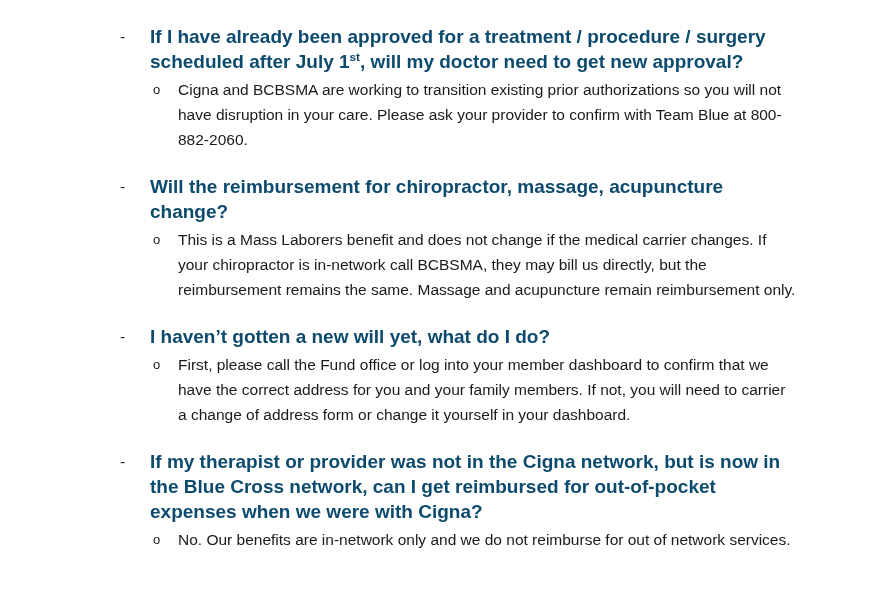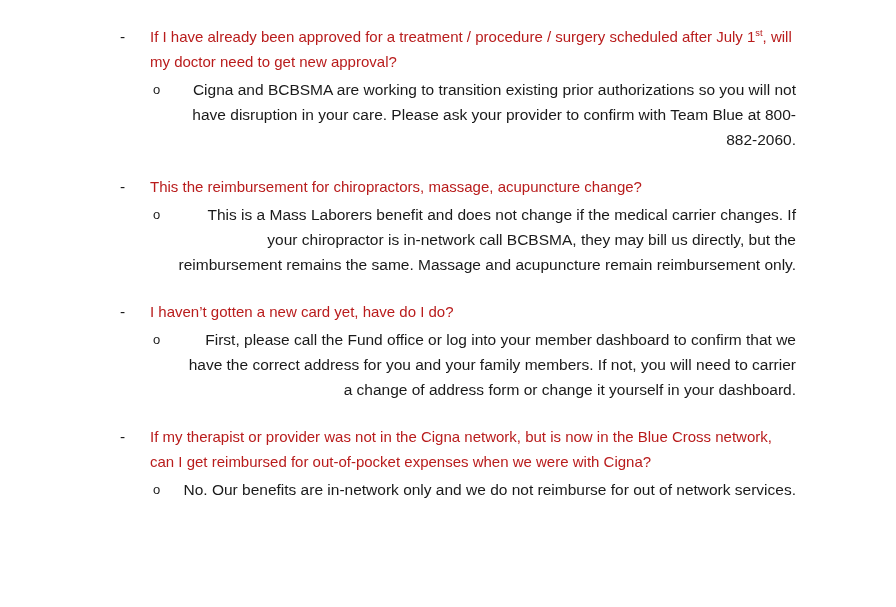--- a/index.html
+++ b/index.html
@@ -32,24 +32,25 @@
   }
   .q-bullet {
     width: 30px;
     flex: 0 0 30px;
     font-size: 15.5px;
     line-height: 25px;
     color: #1a1a1a;
   }
   .q-text {
     flex: 1 1 auto;
-    font-size: 15px;
+    font-size: 19px;
     line-height: 25px;
-    color: #b91c1c;
+    color: #0c4a6e;
     max-width: 648px;
+    font-weight: bold;
   }
   .a-item {
     display: flex;
     align-items: flex-start;
     margin-left: 30px;
     margin-top: 3px;
   }
   .a-bullet {
     width: 28px;
     flex: 0 0 28px;
@@ -59,21 +60,20 @@
     text-align: left;
     padding-left: 3px;
     box-sizing: border-box;
   }
   .a-text {
     flex: 1 1 auto;
     font-size: 15.5px;
     line-height: 25px;
     color: #1a1a1a;
     max-width: 620px;
-    text-align: right;
   }
   sup {
     font-size: 0.62em;
     vertical-align: super;
     line-height: 0;
   }
 </style>
 </head>
 <body>
 
@@ -86,32 +86,32 @@
     </div>
     <div class="a-item">
       <span class="a-bullet">o</span>
       <span class="a-text">Cigna and BCBSMA are working to transition existing prior authorizations so you will not have disruption in your care.  Please ask your provider to confirm with Team Blue at 800-882-2060.</span>
     </div>
   </div>
 
   <div class="qa-block">
     <div class="q-item">
       <span class="q-bullet">-</span>
-      <span class="q-text">This the reimbursement for chiropractors, massage, acupuncture change?</span>
+      <span class="q-text">Will the reimbursement for chiropractor, massage, acupuncture change?</span>
     </div>
     <div class="a-item">
       <span class="a-bullet">o</span>
       <span class="a-text">This is a Mass Laborers benefit and does not change if the medical carrier changes.  If your chiropractor is in-network call BCBSMA, they may bill us directly, but the reimbursement remains the same.  Massage and acupuncture remain reimbursement only.</span>
     </div>
   </div>
 
   <div class="qa-block">
     <div class="q-item">
       <span class="q-bullet">-</span>
-      <span class="q-text">I haven’t gotten a new card yet, have do I do?</span>
+      <span class="q-text">I haven’t gotten a new will yet, what do I do?</span>
     </div>
     <div class="a-item">
       <span class="a-bullet">o</span>
       <span class="a-text">First, please call the Fund office or log into your member dashboard to confirm that we have the correct address for you and your family members.  If not, you will need to carrier a change of address form or change it yourself in your dashboard.</span>
     </div>
   </div>
 
   <div class="qa-block">
     <div class="q-item">
       <span class="q-bullet">-</span>

